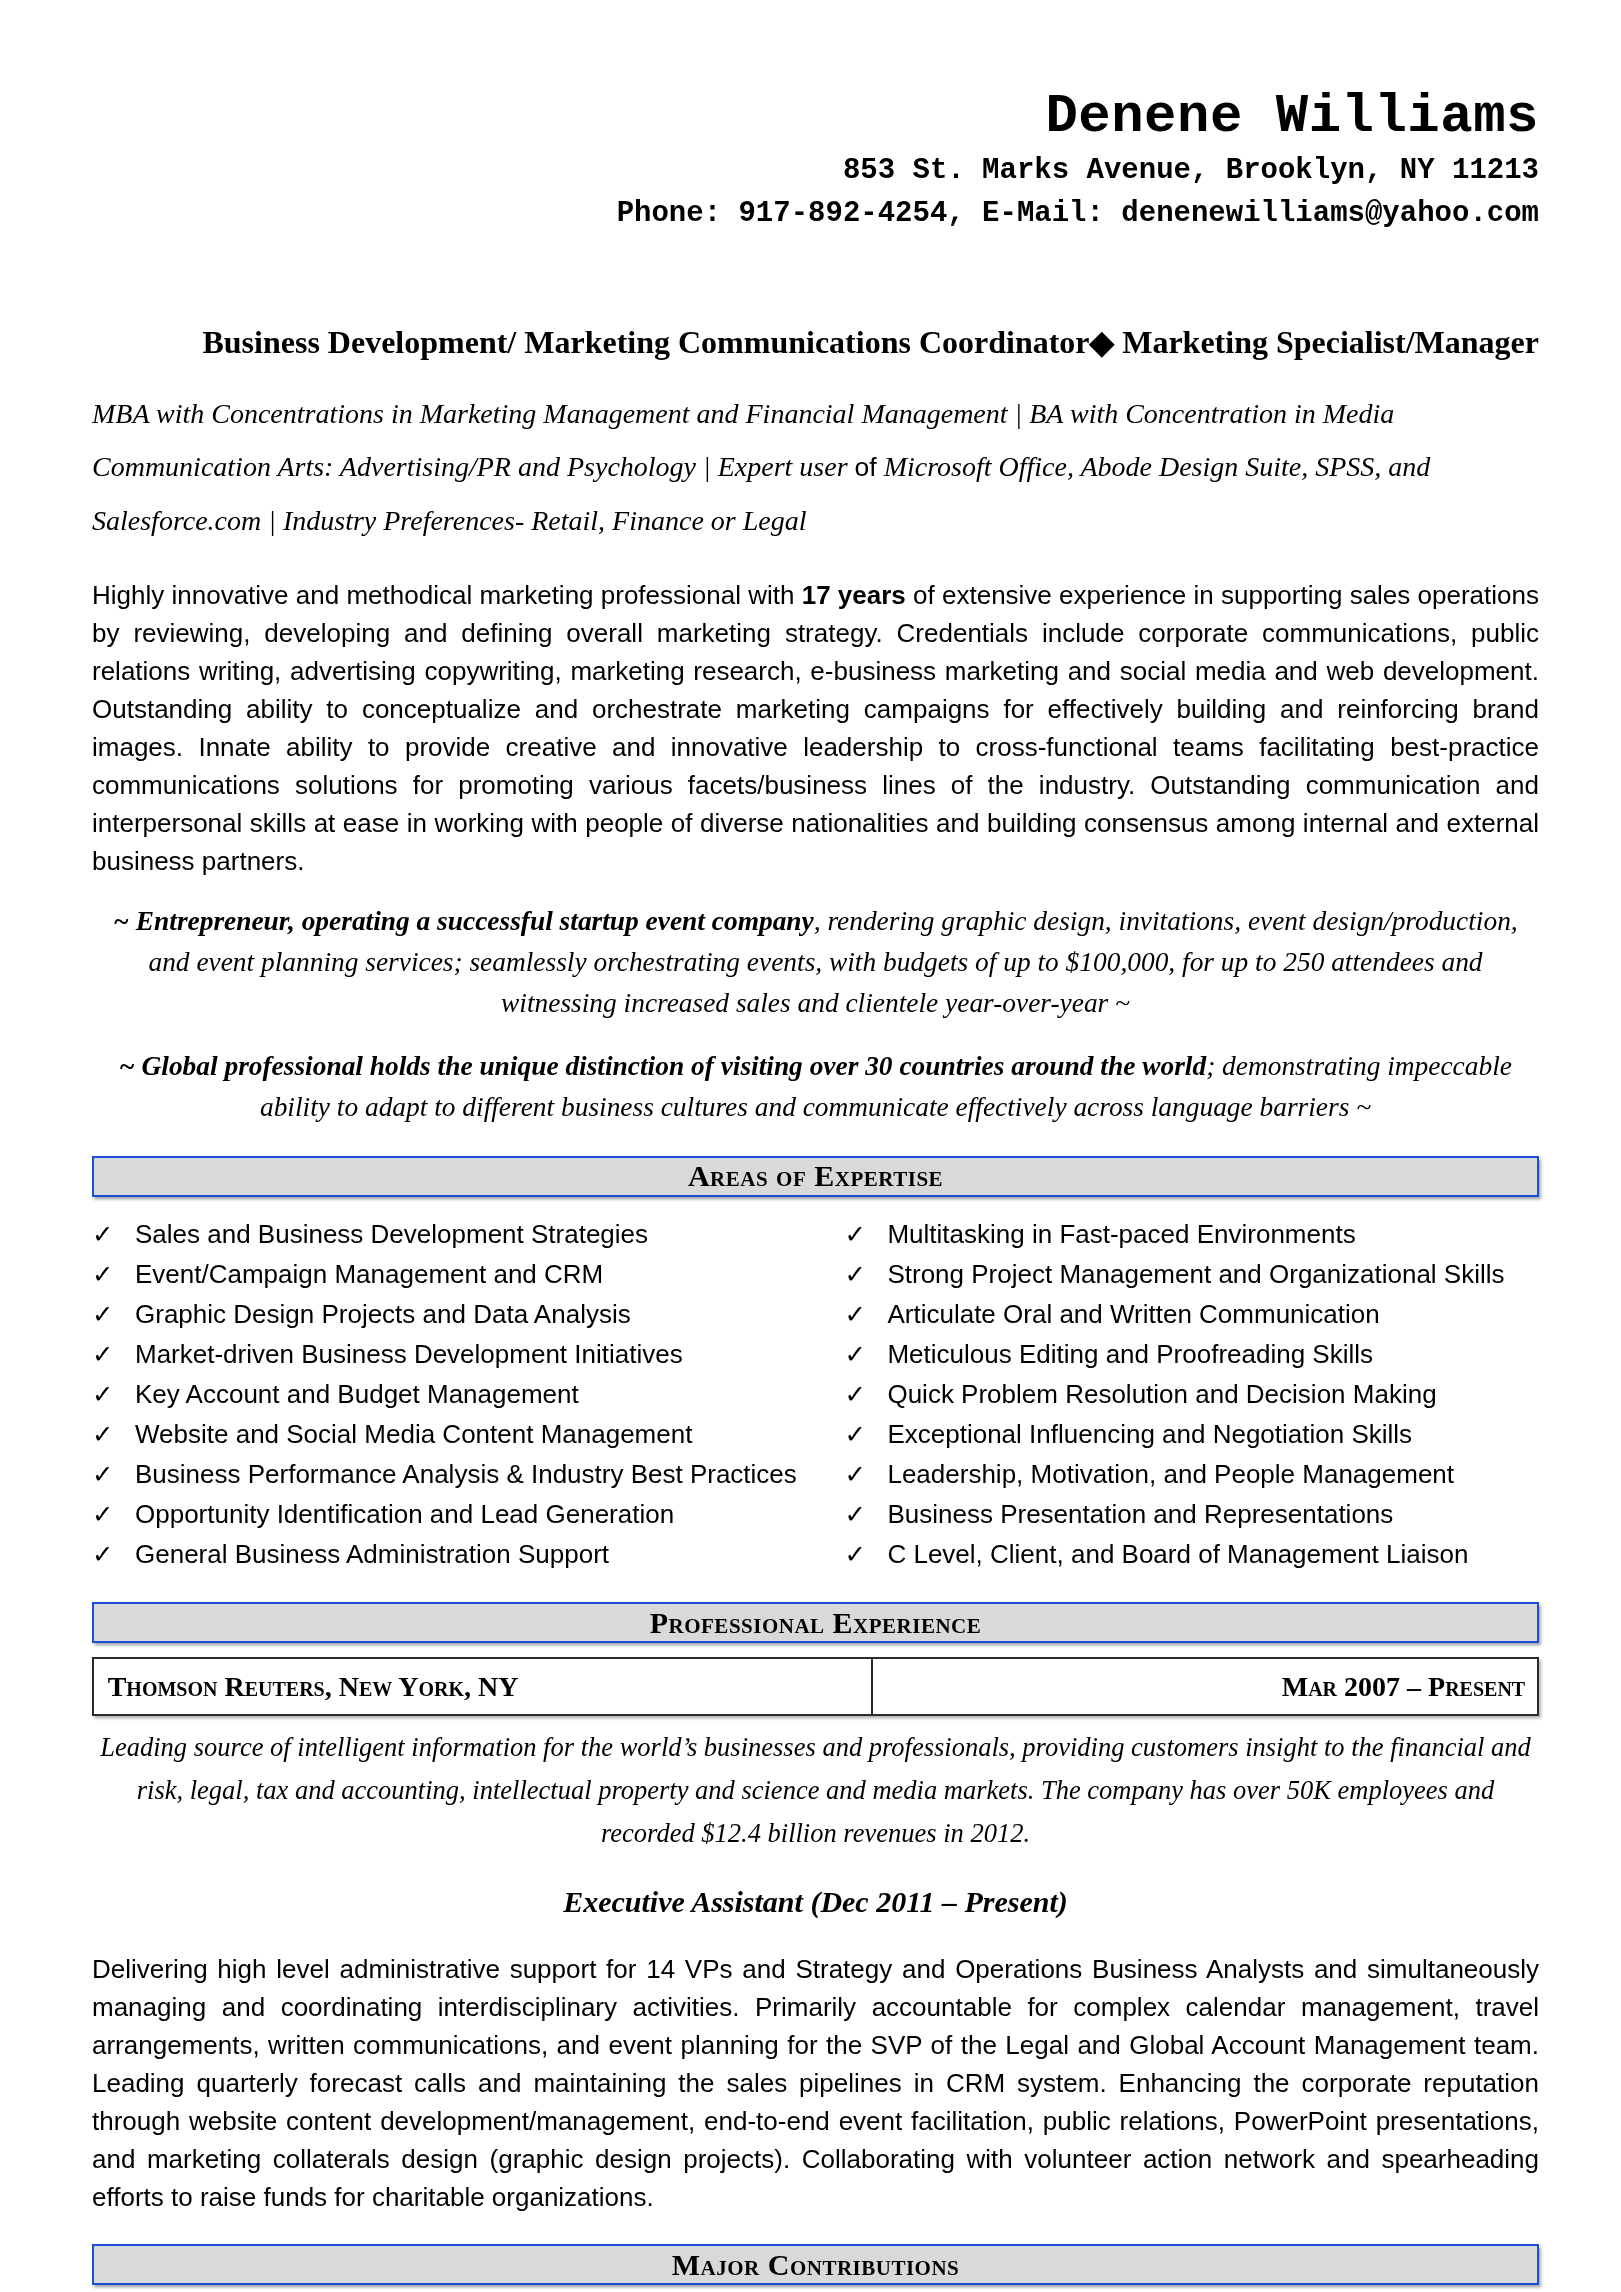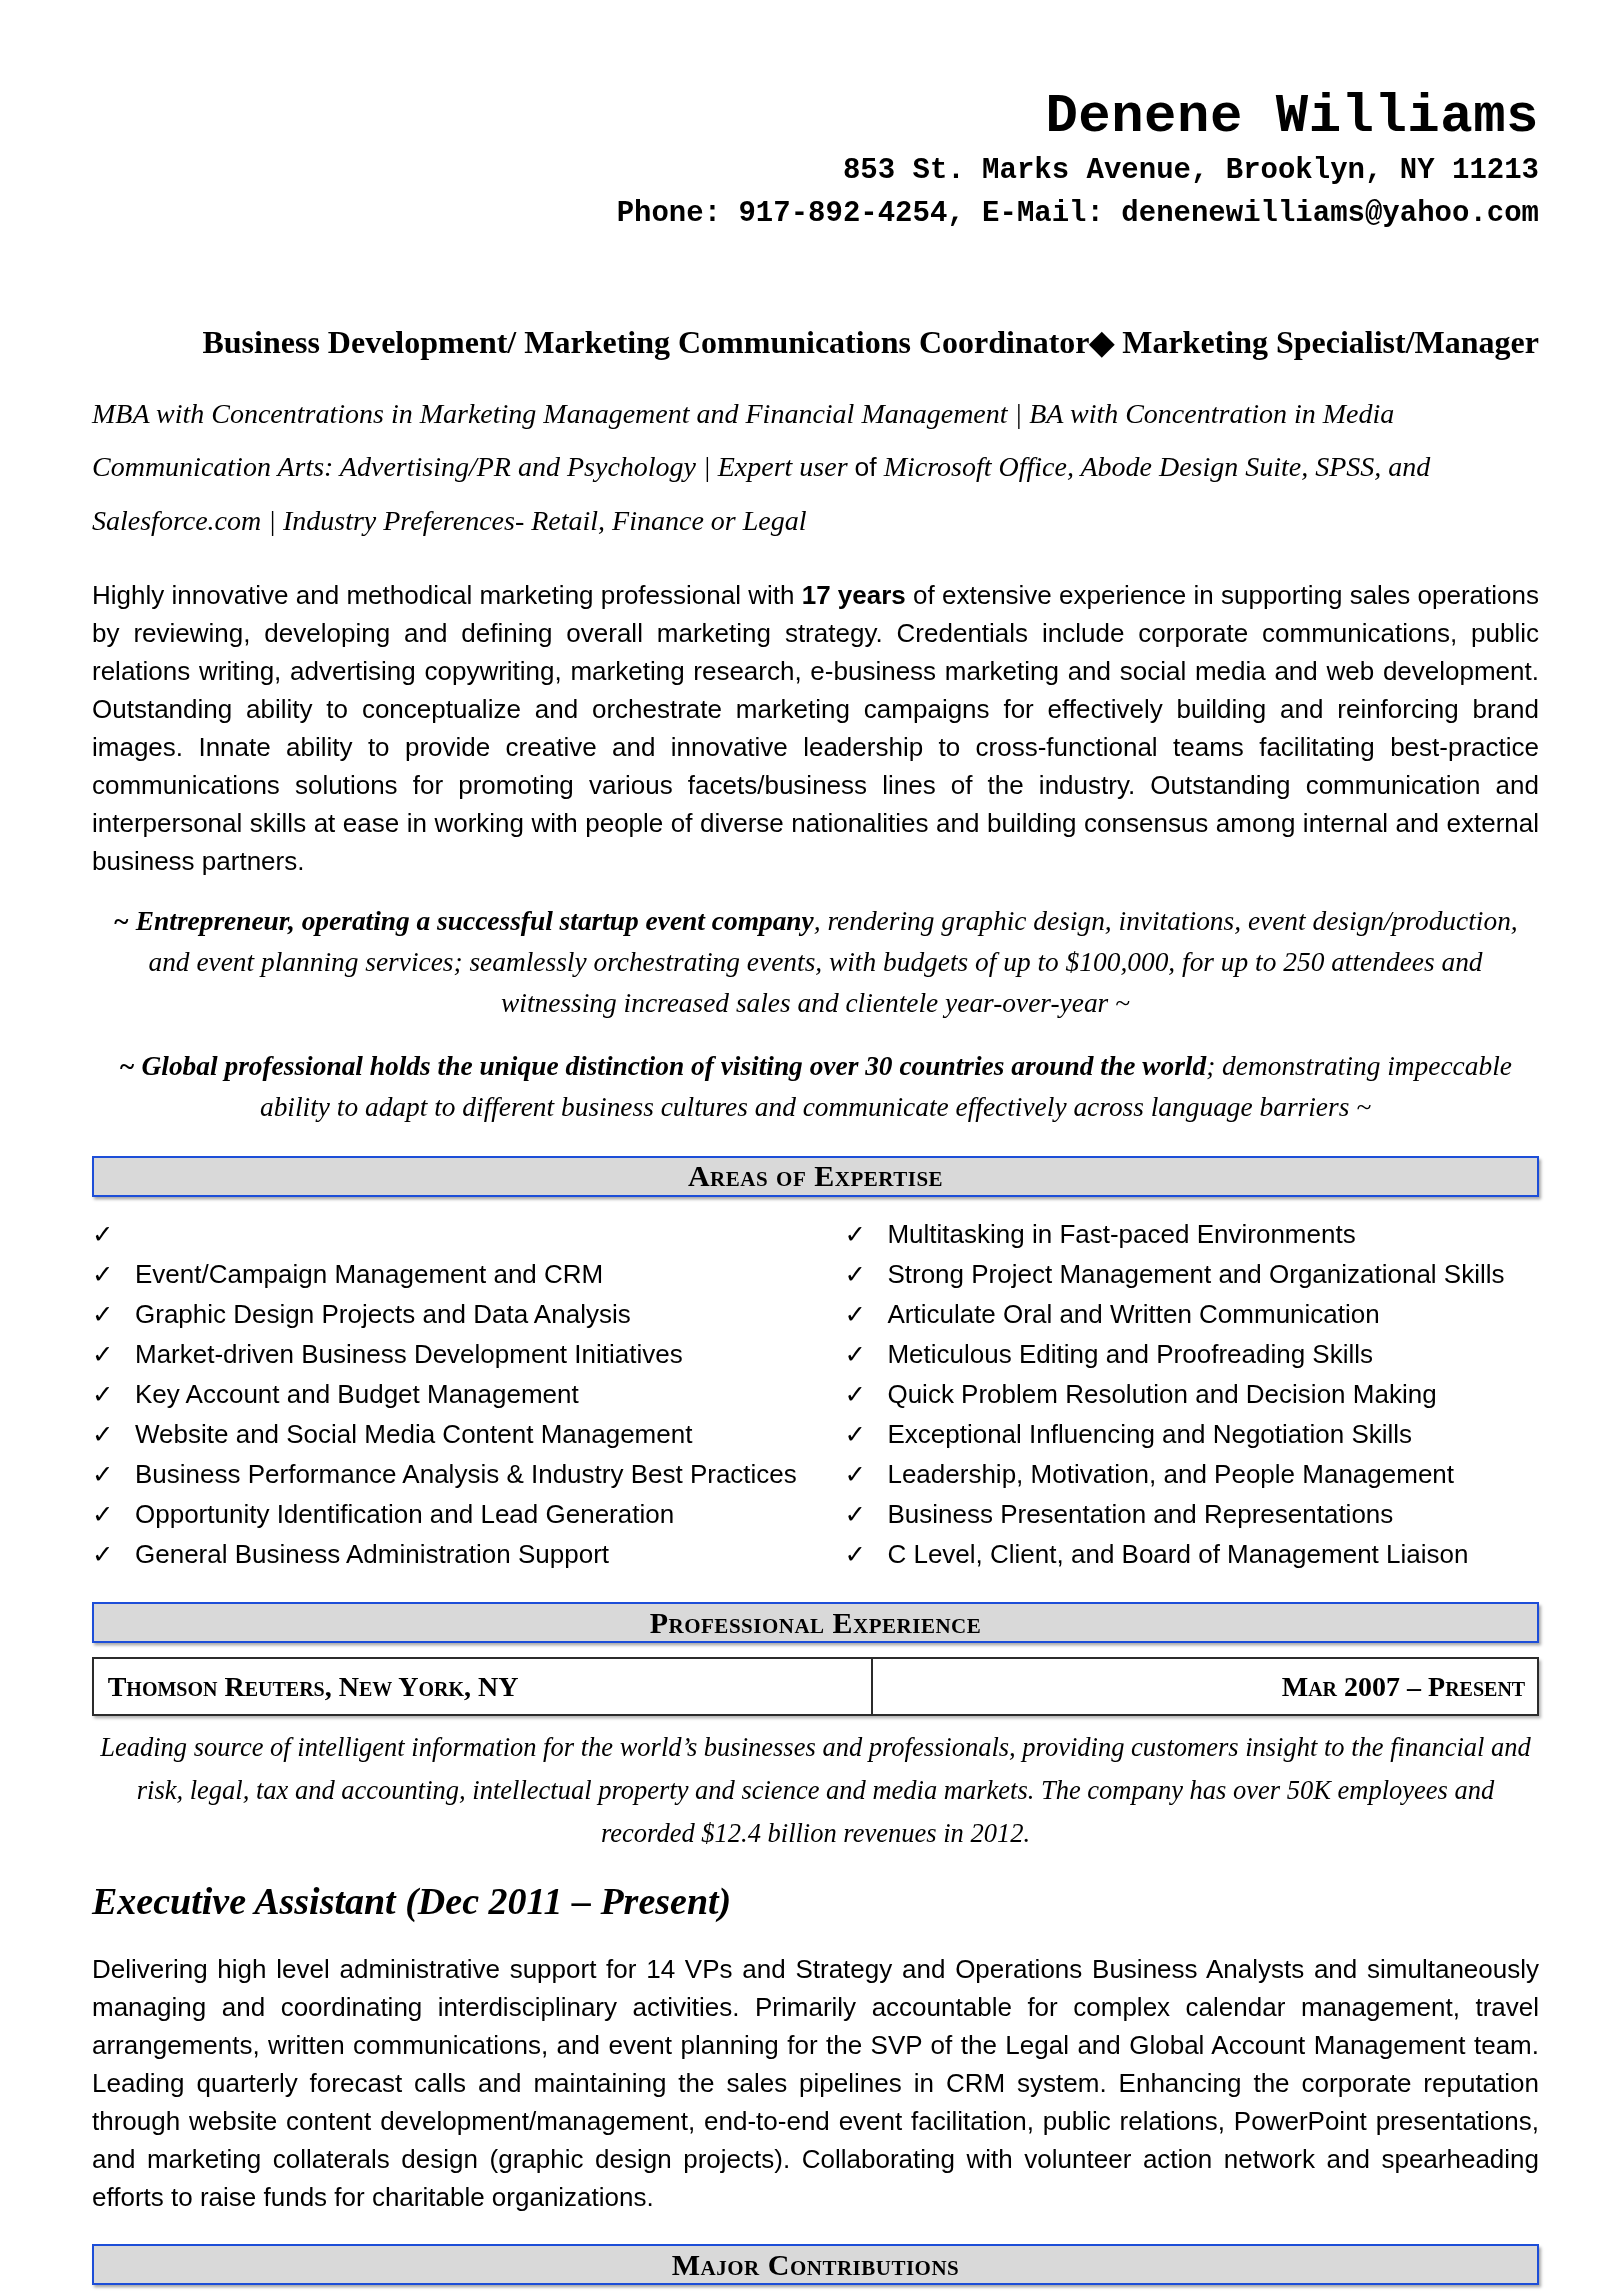--- a/index.html
+++ b/index.html
@@ -131,24 +131,25 @@
     margin-top: 9.8px;
     text-align: center;
     font-family: "Liberation Serif", serif;
     font-style: italic;
     font-size: 26.5px;
     line-height: 43px;
     padding: 0 5.9px;
   }
   .role-title {
     margin-top: 27.4px;
-    font-family: "Liberation Serif", serif;
-    font-style: italic;
-    font-weight: bold;
-    font-size: 38px;
+    text-align: center;
+    font-family: "Liberation Serif", serif;
+    font-style: italic;
+    font-weight: bold;
+    font-size: 30px;
     line-height: 39px;
   }
 </style>
 </head>
 <body>
 
 <div class="page">
 
   <header class="head">
     <h1 class="name">Denene Williams</h1>
@@ -167,20 +168,21 @@
   <p class="highlight"><span class="lead">~ Global professional holds the unique distinction of visiting over 30 countries around the world</span><span>; demonstrating impeccable ability to adapt to different business cultures and communicate effectively across language barriers ~</span></p>
 
   <div class="bar">
     <span class="sc-title">Areas of Expertise</span>
   </div>
 
   <div class="cols">
     <ul class="col left">
       <li>
           <span class="chk">✓</span>
+          <span>Sales and Business Development Strategies</span>
         </li>
       <li>
           <span class="chk">✓</span>
           <span>Event/Campaign Management and CRM</span>
         </li>
       <li>
           <span class="chk">✓</span>
           <span>Graphic Design Projects and Data Analysis</span>
         </li>
       <li>

